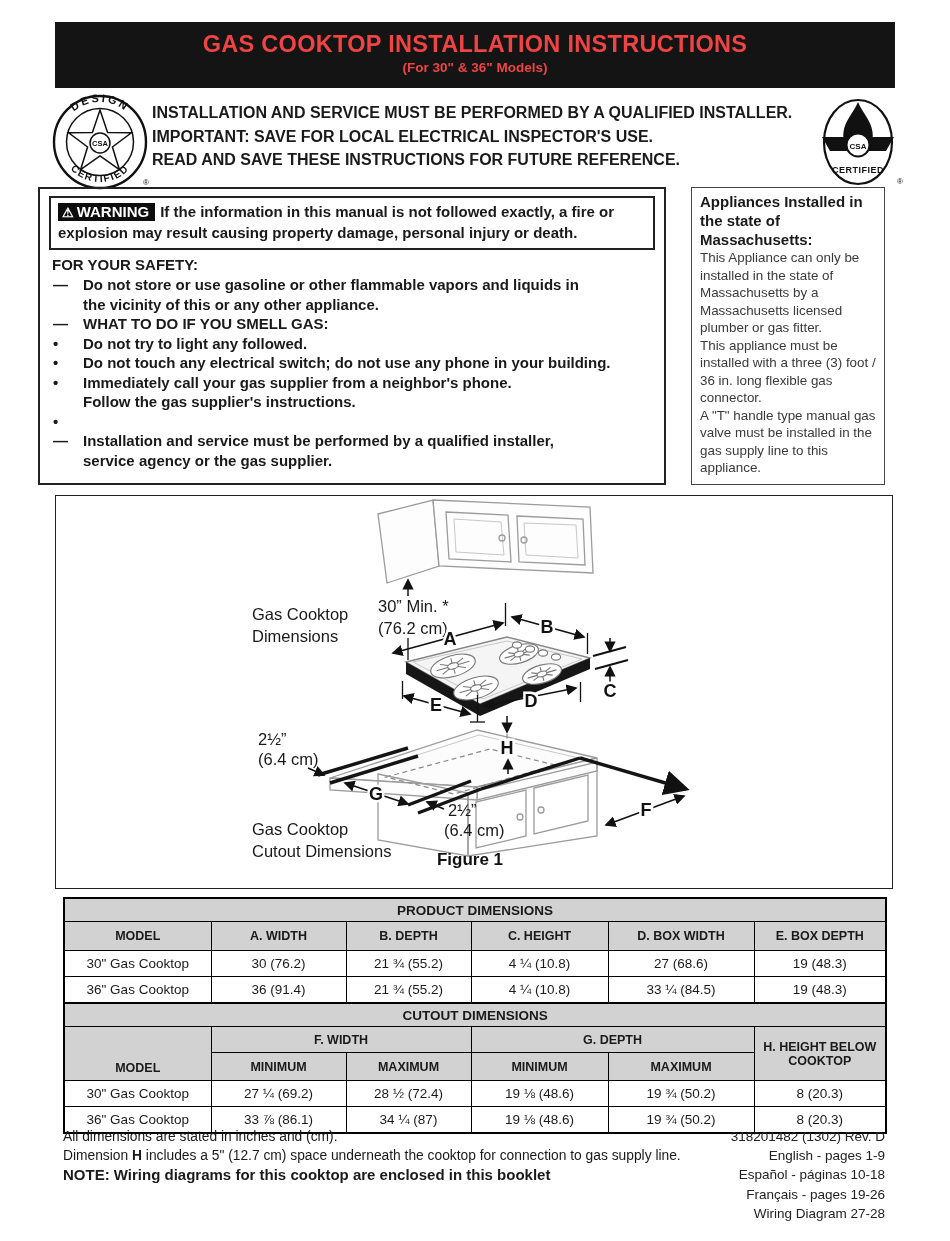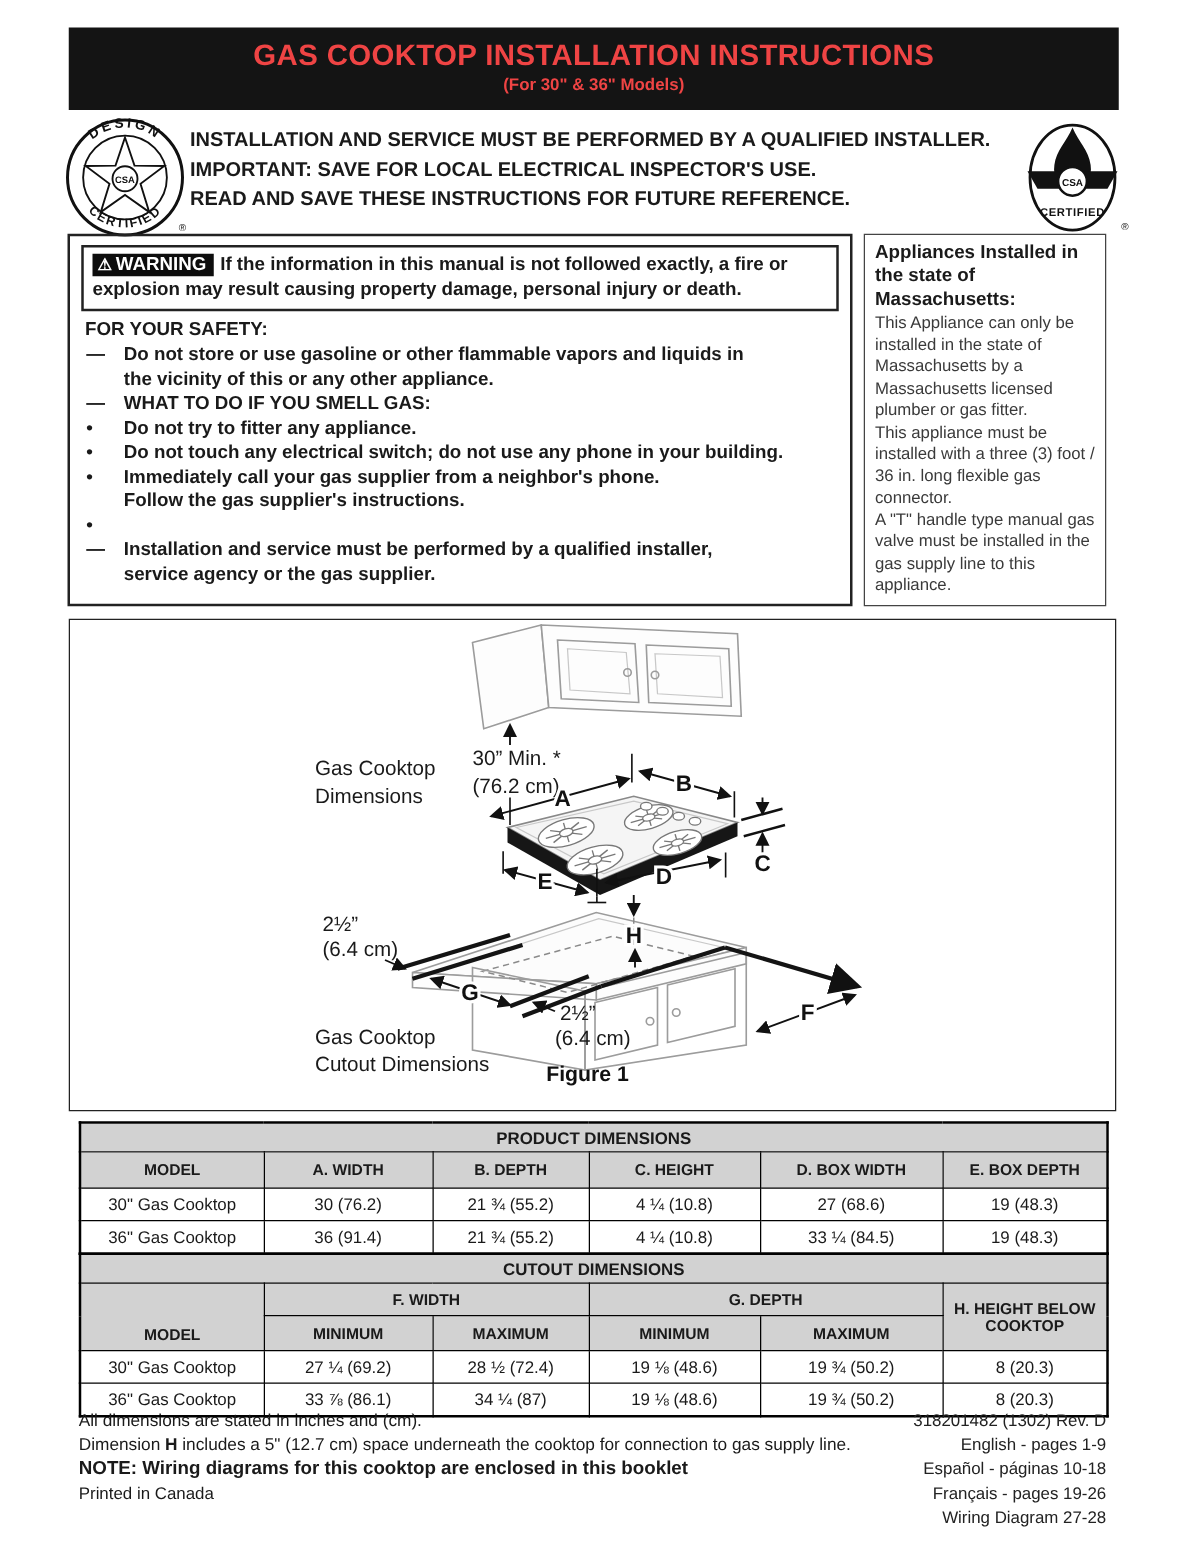--- a/index.html
+++ b/index.html
@@ -11,21 +11,21 @@
   .banner .t{font-size:23.5px;font-weight:bold;padding-top:9px;letter-spacing:.3px;}
   .banner .s{font-size:13.5px;font-weight:bold;margin-top:2px;}
 
   
   .certtext{left:152px;top:101px;width:656px;font-weight:bold;font-size:16px;line-height:23.5px;}
   .logo{width:100px;height:100px;}
   .logo-left{left:50px;top:92px;}
   .logo-right{left:808px;top:94px;}
 
   
-  .safetybox{left:54px;top:187px;width:628px;height:298px;border:2px solid #222;box-sizing:border-box;}
+  .safetybox{left:38px;top:187px;width:628px;height:298px;border:2px solid #222;box-sizing:border-box;}
   .warnbox{border:2px solid #222;margin:7px 9px 6px;padding:4px 7px 5px;font-size:15px;font-weight:bold;line-height:20px;}
   .wbadge{background:#0d0d0d;color:#fff;padding:0 6px 1px 4px;margin-right:5px;white-space:nowrap;}
   .wicon{font-size:13px;margin-right:3px;}
   .shead{margin:6px 12px 2px;font-weight:bold;font-size:15px;}
   .sitem{display:flex;margin:0 8px 0 13px;font-weight:bold;font-size:15px;line-height:19.5px;}
   .sbul{width:30px;flex:none;}
   .stxt{white-space:pre-line;}
 
   
   .massbox{left:691px;top:187px;width:194px;height:298px;border:1.5px solid #444;box-sizing:border-box;padding:4px 8px;overflow:hidden;}
@@ -119,21 +119,21 @@
       <span class="sbul">—</span>
       <span class="stxt">Do not store or use gasoline or other flammable vapors and liquids in
 the vicinity of this or any other appliance.</span>
     </div>
   <div class="sitem">
       <span class="sbul">—</span>
       <span class="stxt">WHAT TO DO IF YOU SMELL GAS:</span>
     </div>
   <div class="sitem">
       <span class="sbul">•</span>
-      <span class="stxt">Do not try to fitter any appliance.</span>
+      <span class="stxt">Do not try to light any followed.</span>
     </div>
   <div class="sitem">
       <span class="sbul">•</span>
       <span class="stxt">Do not touch any electrical switch; do not use any phone in your building.</span>
     </div>
   <div class="sitem">
       <span class="sbul">•</span>
       <span class="stxt">Immediately call your gas supplier from a neighbor's phone.
 Follow the gas supplier's instructions.</span>
     </div>
@@ -377,21 +377,20 @@
       <td>8 (20.3)</td>
     </tr>
   </tbody>
     </table>
 </div>
 
 <div class="abs footl">
   <div>All dimensions are stated in inches and (cm).</div>
   <div><span>Dimension </span><b>H</b><span> includes a 5" (12.7 cm) space underneath the cooktop for connection to gas supply line.</span></div>
   <div class="footnote">NOTE: Wiring diagrams for this cooktop are enclosed in this booklet</div>
-  <div class="printed">Printed in Canada</div>
 </div>
 
 <div class="abs footr">
   <div>318201482 (1302) Rev. D</div>
   <div>English - pages 1-9</div>
   <div>Español - páginas 10-18</div>
   <div>Français - pages 19-26</div>
   <div>Wiring Diagram 27-28</div>
 </div>
 

